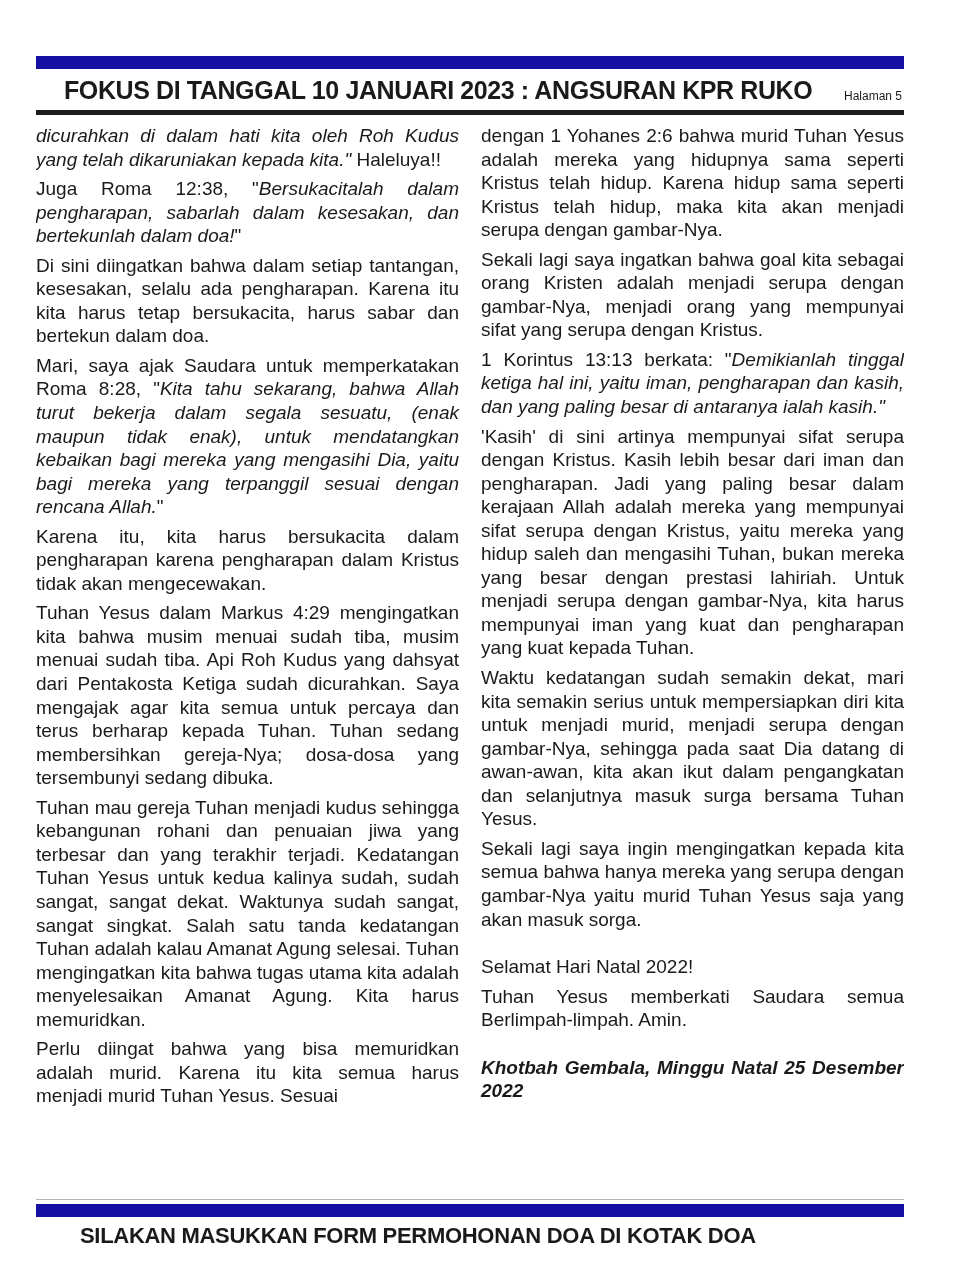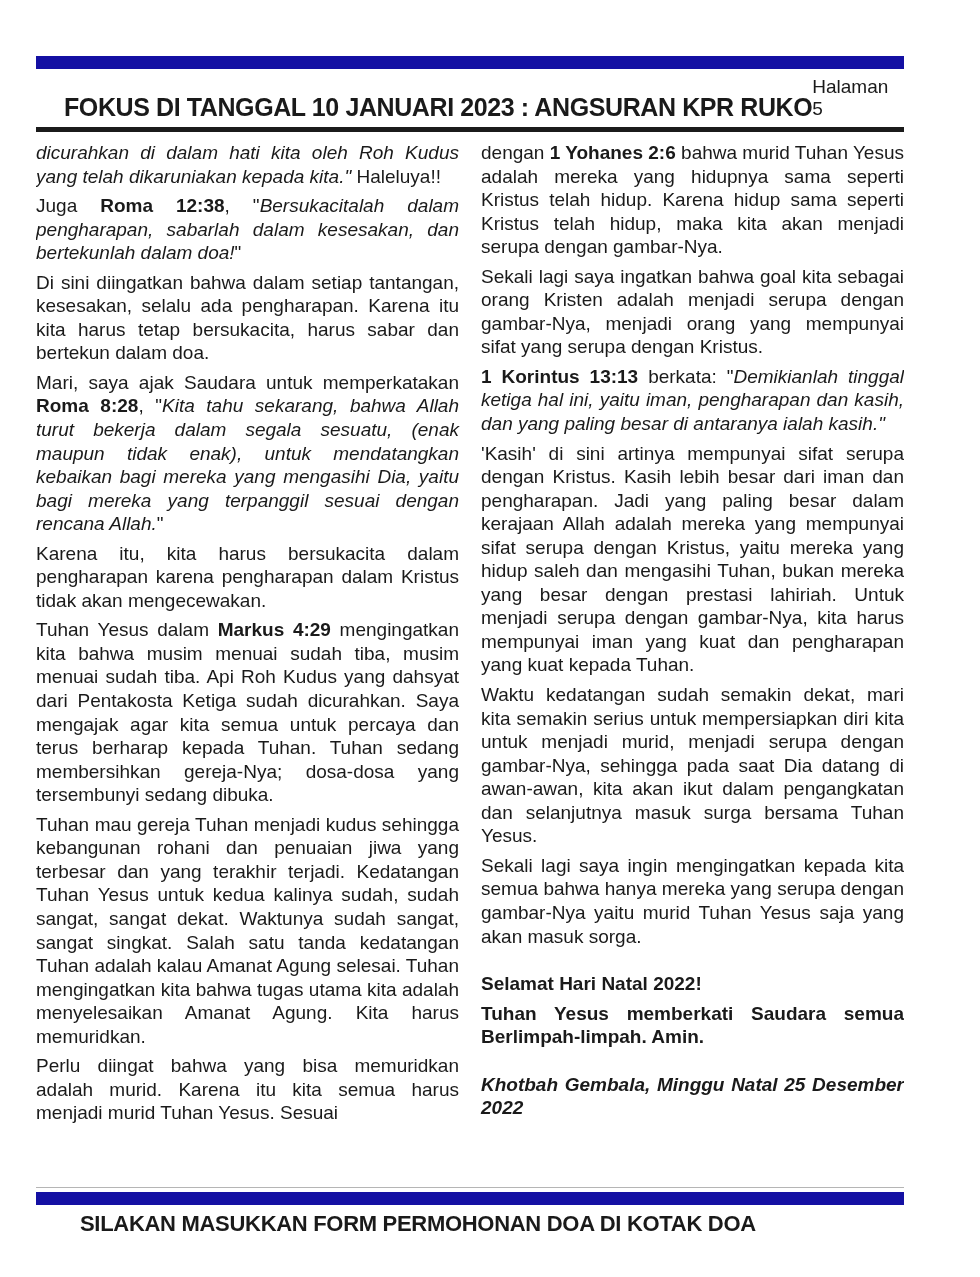--- a/index.html
+++ b/index.html
@@ -30,46 +30,46 @@
     padding: 7px 2px 5px 28px;
     border-bottom: 5px solid #1b1b1b;
   }
   .page-title {
     font-weight: bold;
     font-size: 25px;
     letter-spacing: -0.4px;
     white-space: nowrap;
   }
   .page-number {
-    font-size: 19px;
+    font-size: 12px;
     font-weight: normal;
     padding-bottom: 2px;
   }
   .article {
     display: flex;
     gap: 22px;
     padding-top: 9px;
     flex: 1 1 auto;
     overflow: hidden;
   }
   .column {
     flex: 1 1 0;
     text-align: justify;
     font-size: 19px;
     line-height: 1.24;
   }
   .para { margin: 0 0 6px 0; }
   .para.gap-before { margin-top: 24px; }
   .run-normal { font-style: normal; font-weight: normal; }
-  .run-bold { font-weight: bold; }
+  .run-bold { font-weight: normal; }
   .run-italic { font-style: italic; }
   .run-bold-italic { font-weight: bold; font-style: italic; }
   .footer {
     margin-top: auto;
-    padding-bottom: 40px;
+    padding-bottom: 28px;
   }
   .footer-topline {
     height: 1px;
     background: #b5b5b5;
     margin-bottom: 4px;
   }
   .footer-accent-bar {
     height: 13px;
     width: 100%;
   }

